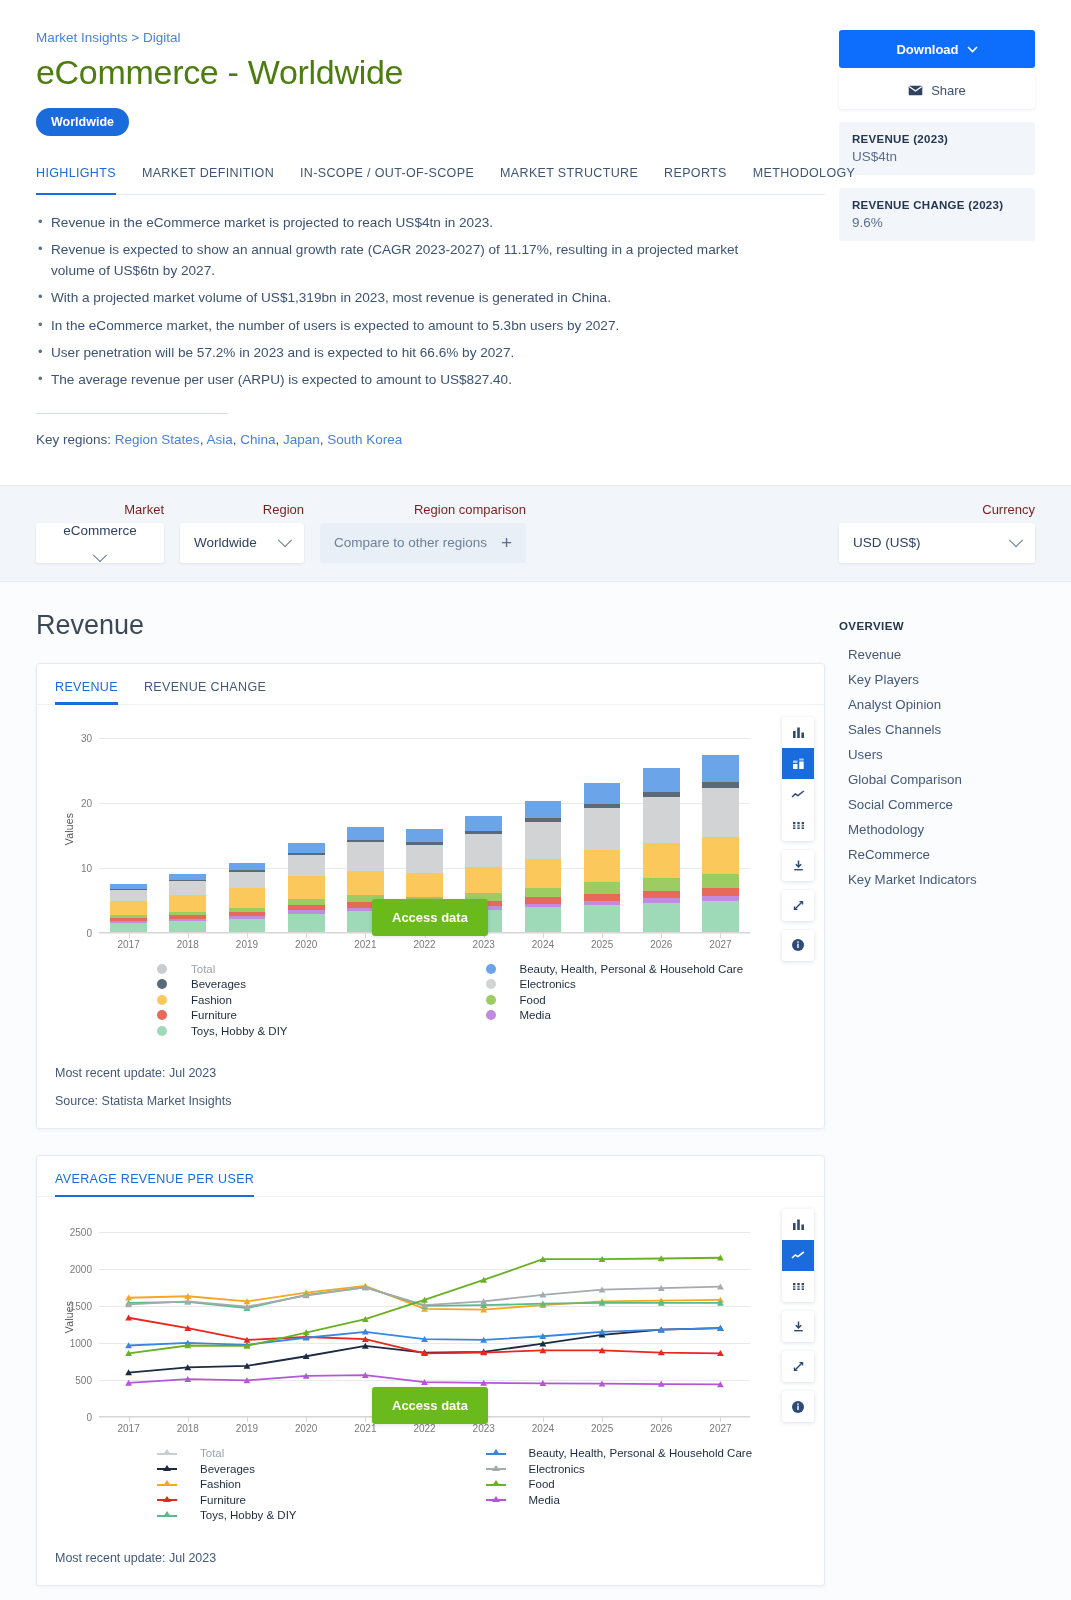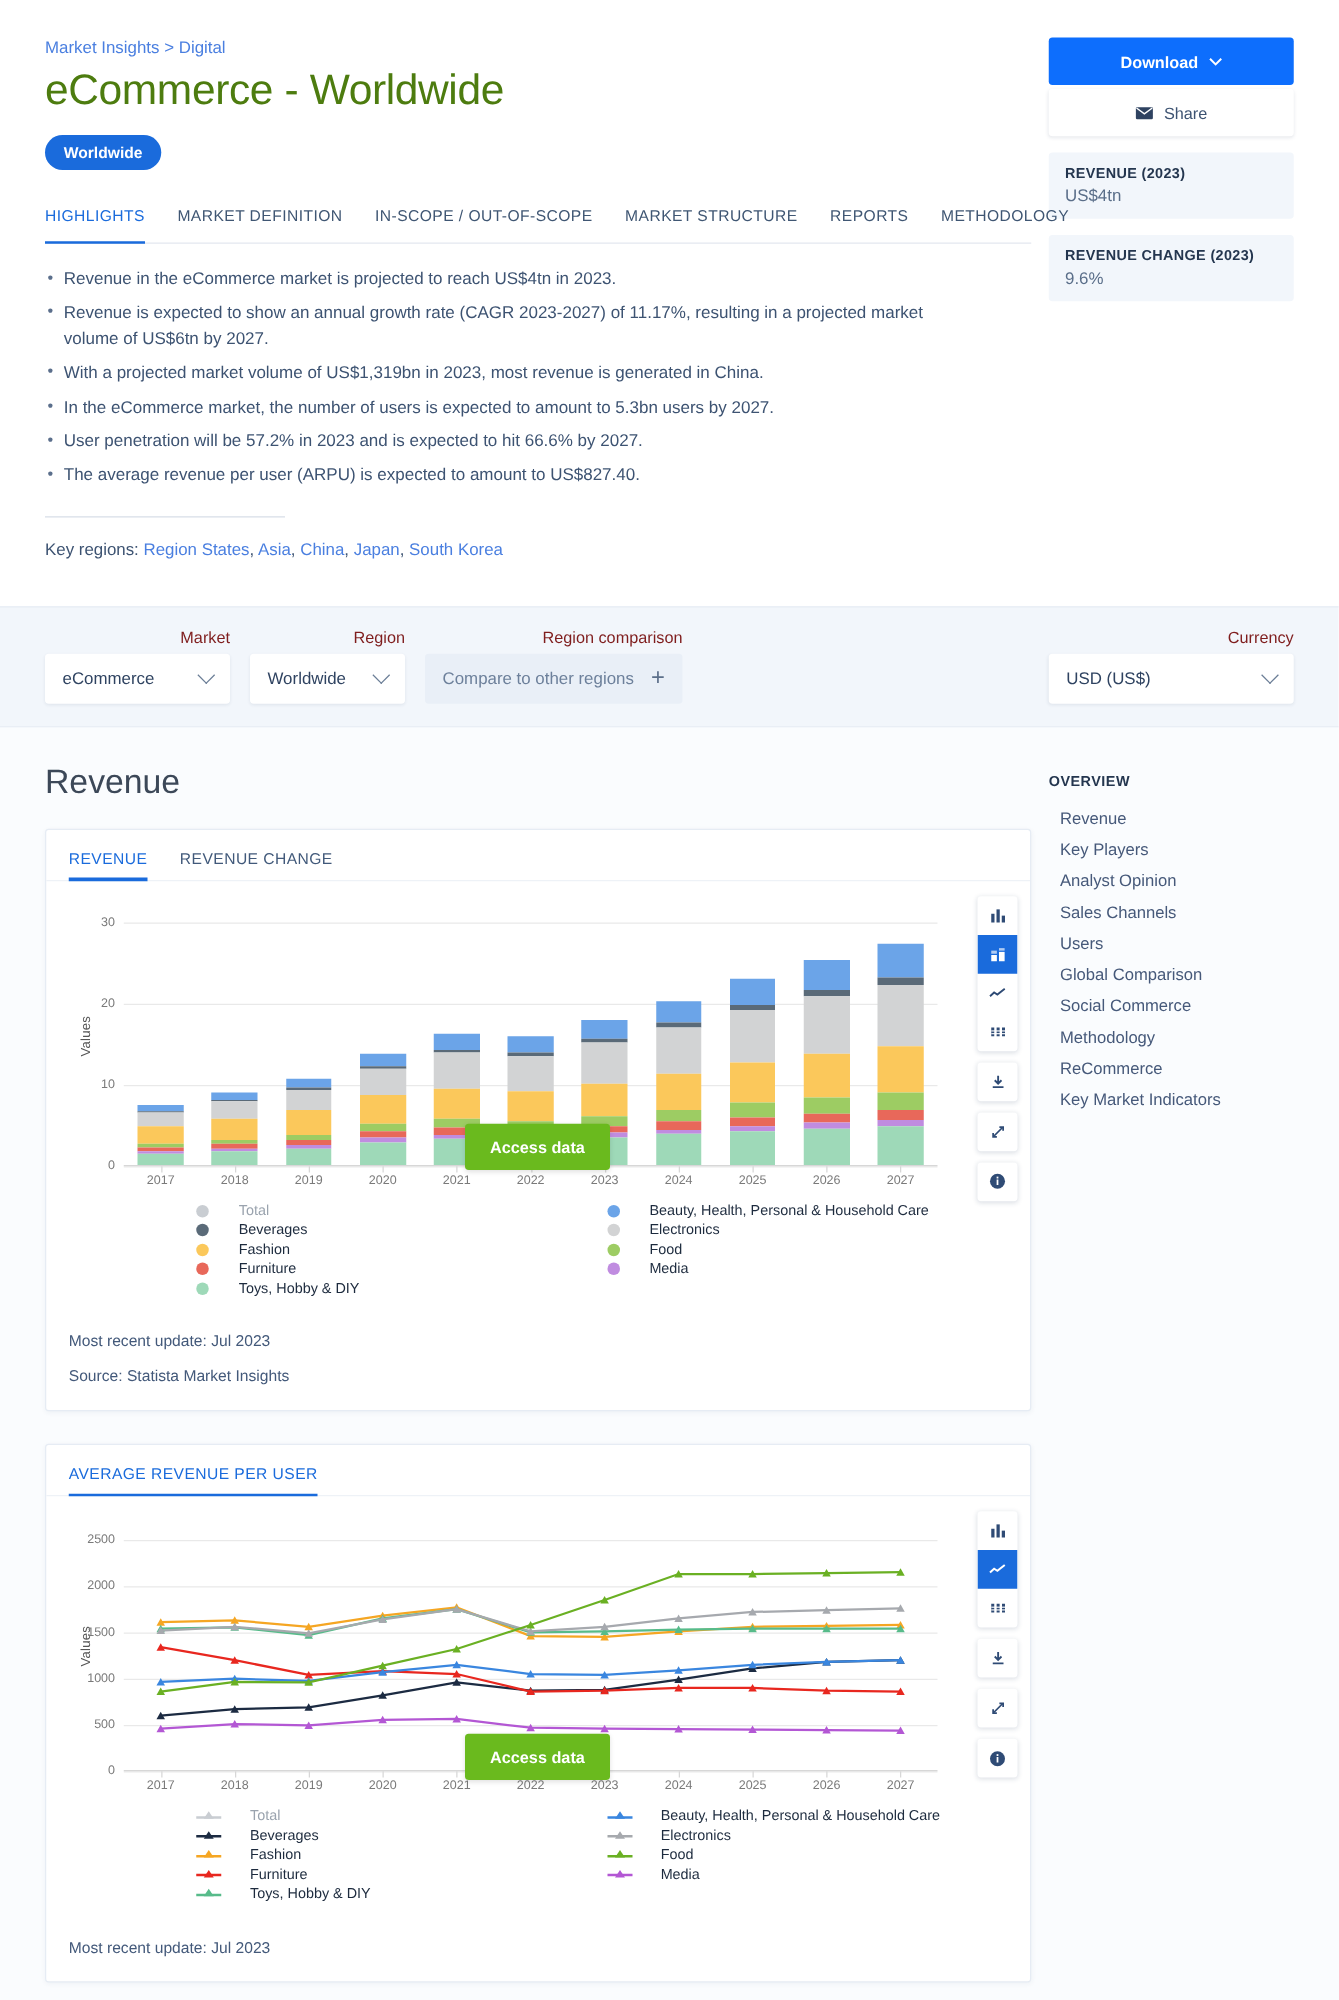--- a/index.html
+++ b/index.html
@@ -81,21 +81,21 @@
   .field-label { font-size:13px; color:#7f1d1d; margin-bottom:6px;text-align:right; }
   .select {
     background:#fff; border-radius:3px; height:40px; display:flex;
     align-items:center; justify-content:space-between; padding:0 14px;
     font-size:13.5px; color:#2f4361; cursor:pointer;
     box-shadow: 0 1px 3px rgba(20,40,80,.09);
   }
   .select .chev { color:#5e7characters; }
   .chev { width:10px; height:10px; border-right:1.6px solid #6a7d96;
           border-bottom:1.6px solid #6a7d96; transform: rotate(45deg) translate(-2px,-2px); }
-  .sel-market { width: 148px; }
+  .sel-market { width: 128px; flex-direction: column; }
   .sel-region { width: 124px; }
   .sel-currency { width: 196px; }
   .compare {
     width: 206px; height:40px; background:#e9eff7; border-radius:3px;
     display:flex; align-items:center; justify-content:space-between;
     padding:0 14px; font-size:13.5px; color:#6d809b; cursor:pointer;
   }
   .plus { font-size:19px; color:#5c6f8a; line-height:1; }
   .spacer { flex:1; }
 

